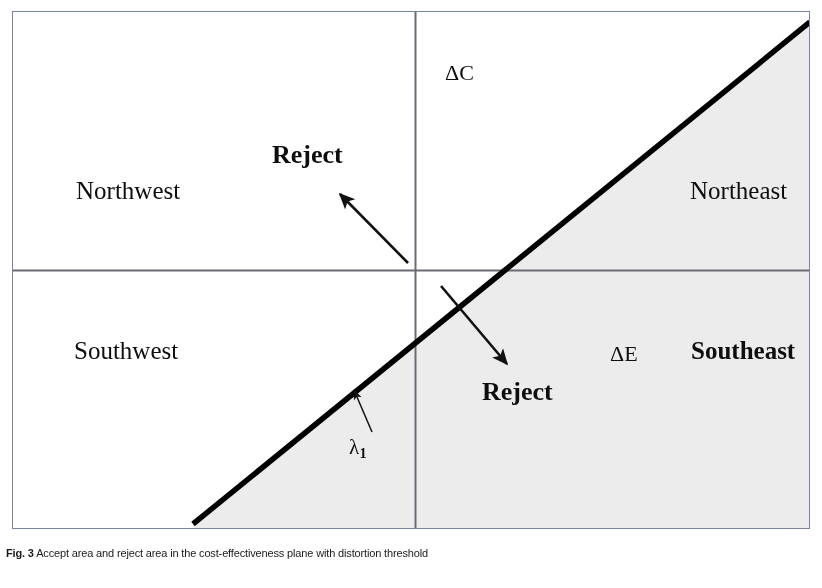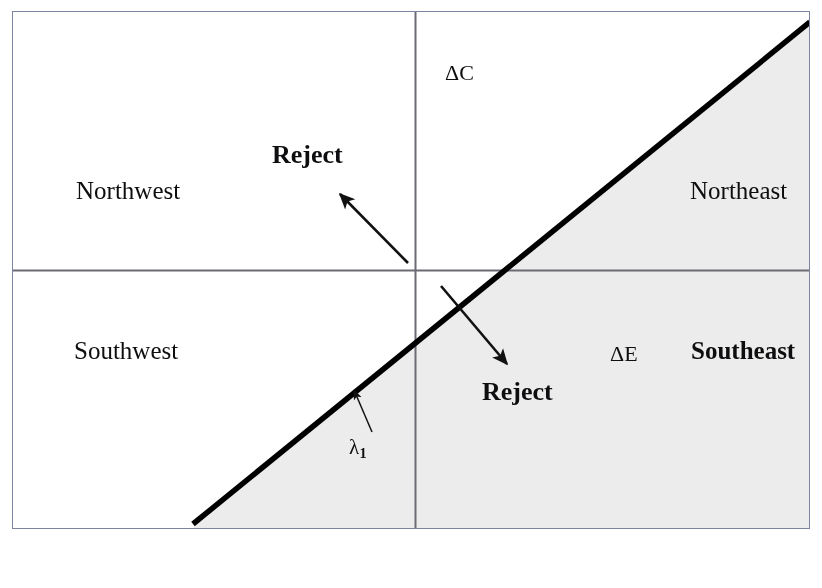--- a/index.html
+++ b/index.html
@@ -146,14 +146,18 @@
     <span class="plot-label axis-label" id="label-delta-c">ΔC</span>
     <span class="plot-label axis-label" id="label-delta-e">ΔE</span>
 
     <span class="plot-label decision-label" id="label-reject">Reject</span>
     <span class="plot-label decision-label" id="label-accept">Reject</span>
 
     <span class="plot-label threshold-label" id="label-lambda"><span>λ</span><sub>1</sub></span>
 
   </div>
 
+  <div id="figure-caption">
+    <span class="caption-tag">Fig. 3</span>
+    <span class="caption-text">Accept area and reject area in the cost-effectiveness plane with distortion threshold</span>
+  </div>
 
 </div>
 
 </body></html>

